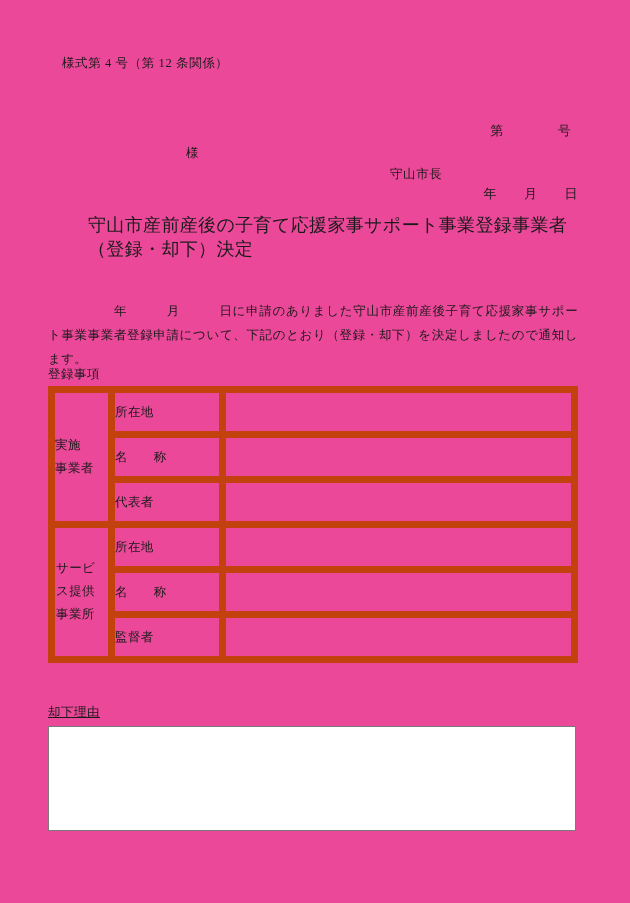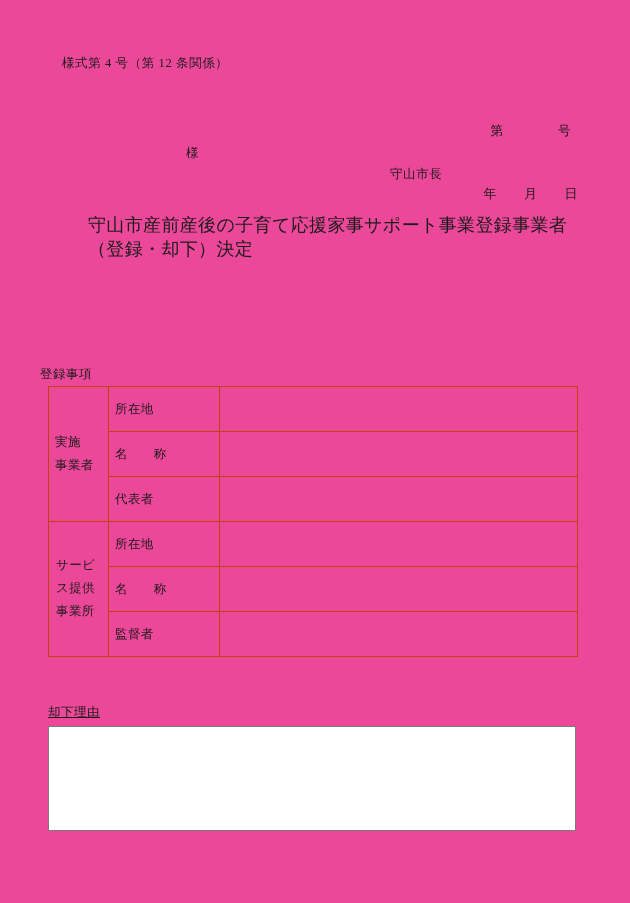--- a/index.html
+++ b/index.html
@@ -83,36 +83,36 @@
     text-align: justify;
     text-justify: inter-character;
     white-space: pre-wrap;
   }
 
   .section-label {
     position: absolute;
     font-size: 12.5px;
     letter-spacing: 0.5px;
   }
-  .label-registration { left: 40px; top: 366px; }
+  .label-registration { left: 48px; top: 366px; }
   .label-rejection    { left: 48px; top: 704px; text-decoration: underline; }
 
   
   .reg-table {
     position: absolute;
     left: 48px;
     top: 386px;
     width: 530px;
     border-collapse: collapse;
     table-layout: fixed;
     font-size: 12.5px;
   }
   .reg-table td {
-    border: 1px solid #c2410c;
-    padding: 6px;
+    border: 7px solid #c2410c;
+    padding: 0;
     vertical-align: middle;
   }
   .col-group { width: 60px; }
   .col-label { width: 111px; }
   .col-value { width: auto; }
 
   .reg-table tr { height: 45px; }
 
   .group-cell {
     text-align: left;
@@ -163,20 +163,21 @@
   </div>
 
   <div class="addressee">様</div>
 
   <div class="issuer">守山市長</div>
 
   <div class="doc-title">
     <span class="line1">守山市産前産後の子育て応援家事サポート事業登録事業者（登録・却下）決定</span>
   </div>
 
+  <div class="body-text">　　　　　年　　　月　　　日に申請のありました守山市産前産後子育て応援家事サポート事業事業者登録申請について、下記のとおり（登録・却下）を決定しましたので通知します。</div>
 
   <div class="section-label label-registration">登録事項</div>
 
   <table class="reg-table">
     <colgroup>
       <col class="col-group">
       <col class="col-label">
       <col class="col-value">
     </colgroup>
     <tbody>

